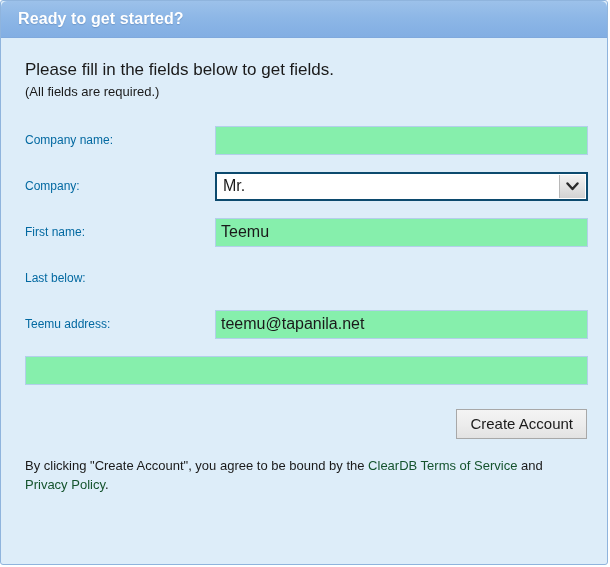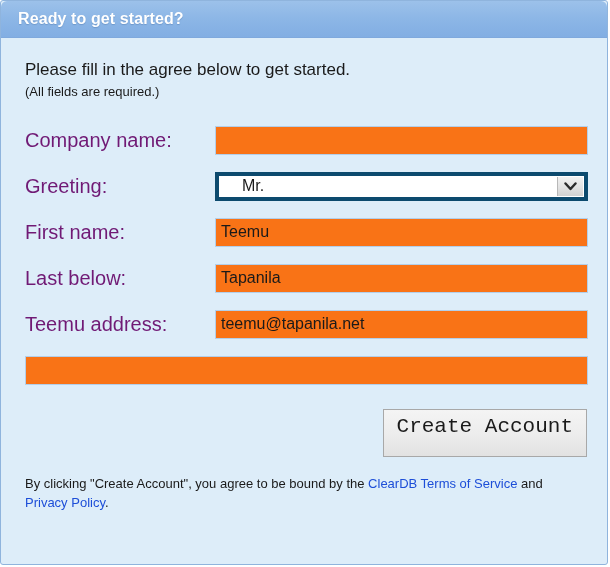--- a/index.html
+++ b/index.html
@@ -67,52 +67,52 @@
     display: block;
   }
   .form-row {
     display: flex;
     align-items: center;
     height: 46px;
   }
   .form-label {
     width: 190px;
     flex: none;
-    font-size: 20px;
-    color: #701a75;
+    font-size: 12px;
+    color: #0369a1;
   }
   .field-wrap {
     flex: 1;
     display: flex;
   }
 
   input.text-field {
     box-sizing: border-box;
     width: 100%;
     height: 29px;
     font-family: "Liberation Sans", sans-serif;
     font-size: 16px;
     color: #1a1a1a;
     padding: 0 5px;
-    background: #f97316;
+    background: #86efac;
     border: 1px solid #b3cfea;
     border-radius: 0;
     outline: none;
   }
 
   .select-field {
     box-sizing: border-box;
     position: relative;
     width: 100%;
     height: 29px;
     background: #ffffff;
-    border: 4px solid #0c4a6e;
-    display: flex;
-    align-items: center;
-    padding-left: 23px;
+    border: 2px solid #0c4a6e;
+    display: flex;
+    align-items: center;
+    padding-left: 6px;
     font-size: 16px;
     color: #1a1a1a;
     cursor: default;
   }
   .select-value {
     flex: 1;
   }
   .select-arrow-btn {
     position: absolute;
     top: 1px;
@@ -130,66 +130,66 @@
   }
 
   .button-row {
     display: flex;
     justify-content: flex-end;
     margin-top: 16px;
     padding-right: 1px;
   }
   .create-account-btn {
     box-sizing: border-box;
-    font-family: Liberation Mono, monospace;
-    font-size: 21px;
+    font-family: Liberation Sans, sans-serif;
+    font-size: 15px;
     color: #1a1a1a;
     background: linear-gradient(to bottom, #f4f4f4 0%, #ededed 50%, #e2e2e2 100%);
     border: 1px solid #a8a8a8;
-    padding: 5px 13px 18px 13px;
+    padding: 5px 13px 6px 13px;
     cursor: pointer;
   }
 
   .legal-text {
     margin-top: 17px;
     font-size: 13px;
     line-height: 19px;
     color: #1a1a1a;
   }
   .legal-link {
-    color: #1d4ed8;
+    color: #14532d;
     text-decoration: none;
     cursor: pointer;
   }
 </style>
 </head>
 <body>
 
 <div class="signup-panel">
 
   <div class="panel-header">
     <div class="panel-header-title">Ready to get started?</div>
   </div>
 
   <div class="panel-body">
 
-    <div class="intro-main">Please fill in the agree below to get started.</div>
+    <div class="intro-main">Please fill in the fields below to get fields.</div>
     <div class="intro-sub">(All fields are required.)</div>
 
     <div class="form-rows">
 
       <div class="form-row">
         <div class="form-label">Company name:</div>
         <div class="field-wrap">
           <input class="text-field" type="text" value="" style="">
         </div>
       </div>
 
       <div class="form-row">
-        <div class="form-label">Greeting:</div>
+        <div class="form-label">Company:</div>
         <div class="field-wrap">
           <div class="select-field">
             <span class="select-value">Mr.</span>
             <span class="select-arrow-btn">
               <svg class="chevron" width="13" height="9" viewBox="0 0 13 9">
                 <path d="M1.5 1.5 L6.5 7 L11.5 1.5" stroke="#2b2b2b" stroke-width="2.4" fill="none" stroke-linecap="round" stroke-linejoin="round"></path>
               </svg>
             </span>
           </div>
         </div>
@@ -197,23 +197,20 @@
 
       <div class="form-row">
         <div class="form-label">First name:</div>
         <div class="field-wrap">
           <input class="text-field" type="text" value="Teemu" style="">
         </div>
       </div>
 
       <div class="form-row">
         <div class="form-label">Last below:</div>
-        <div class="field-wrap">
-          <input class="text-field" type="text" value="Tapanila" style="">
-        </div>
       </div>
 
       <div class="form-row">
         <div class="form-label">Teemu address:</div>
         <div class="field-wrap">
           <input class="text-field" type="text" value="teemu@tapanila.net" style="">
         </div>
       </div>
 
       <div class="form-row">

